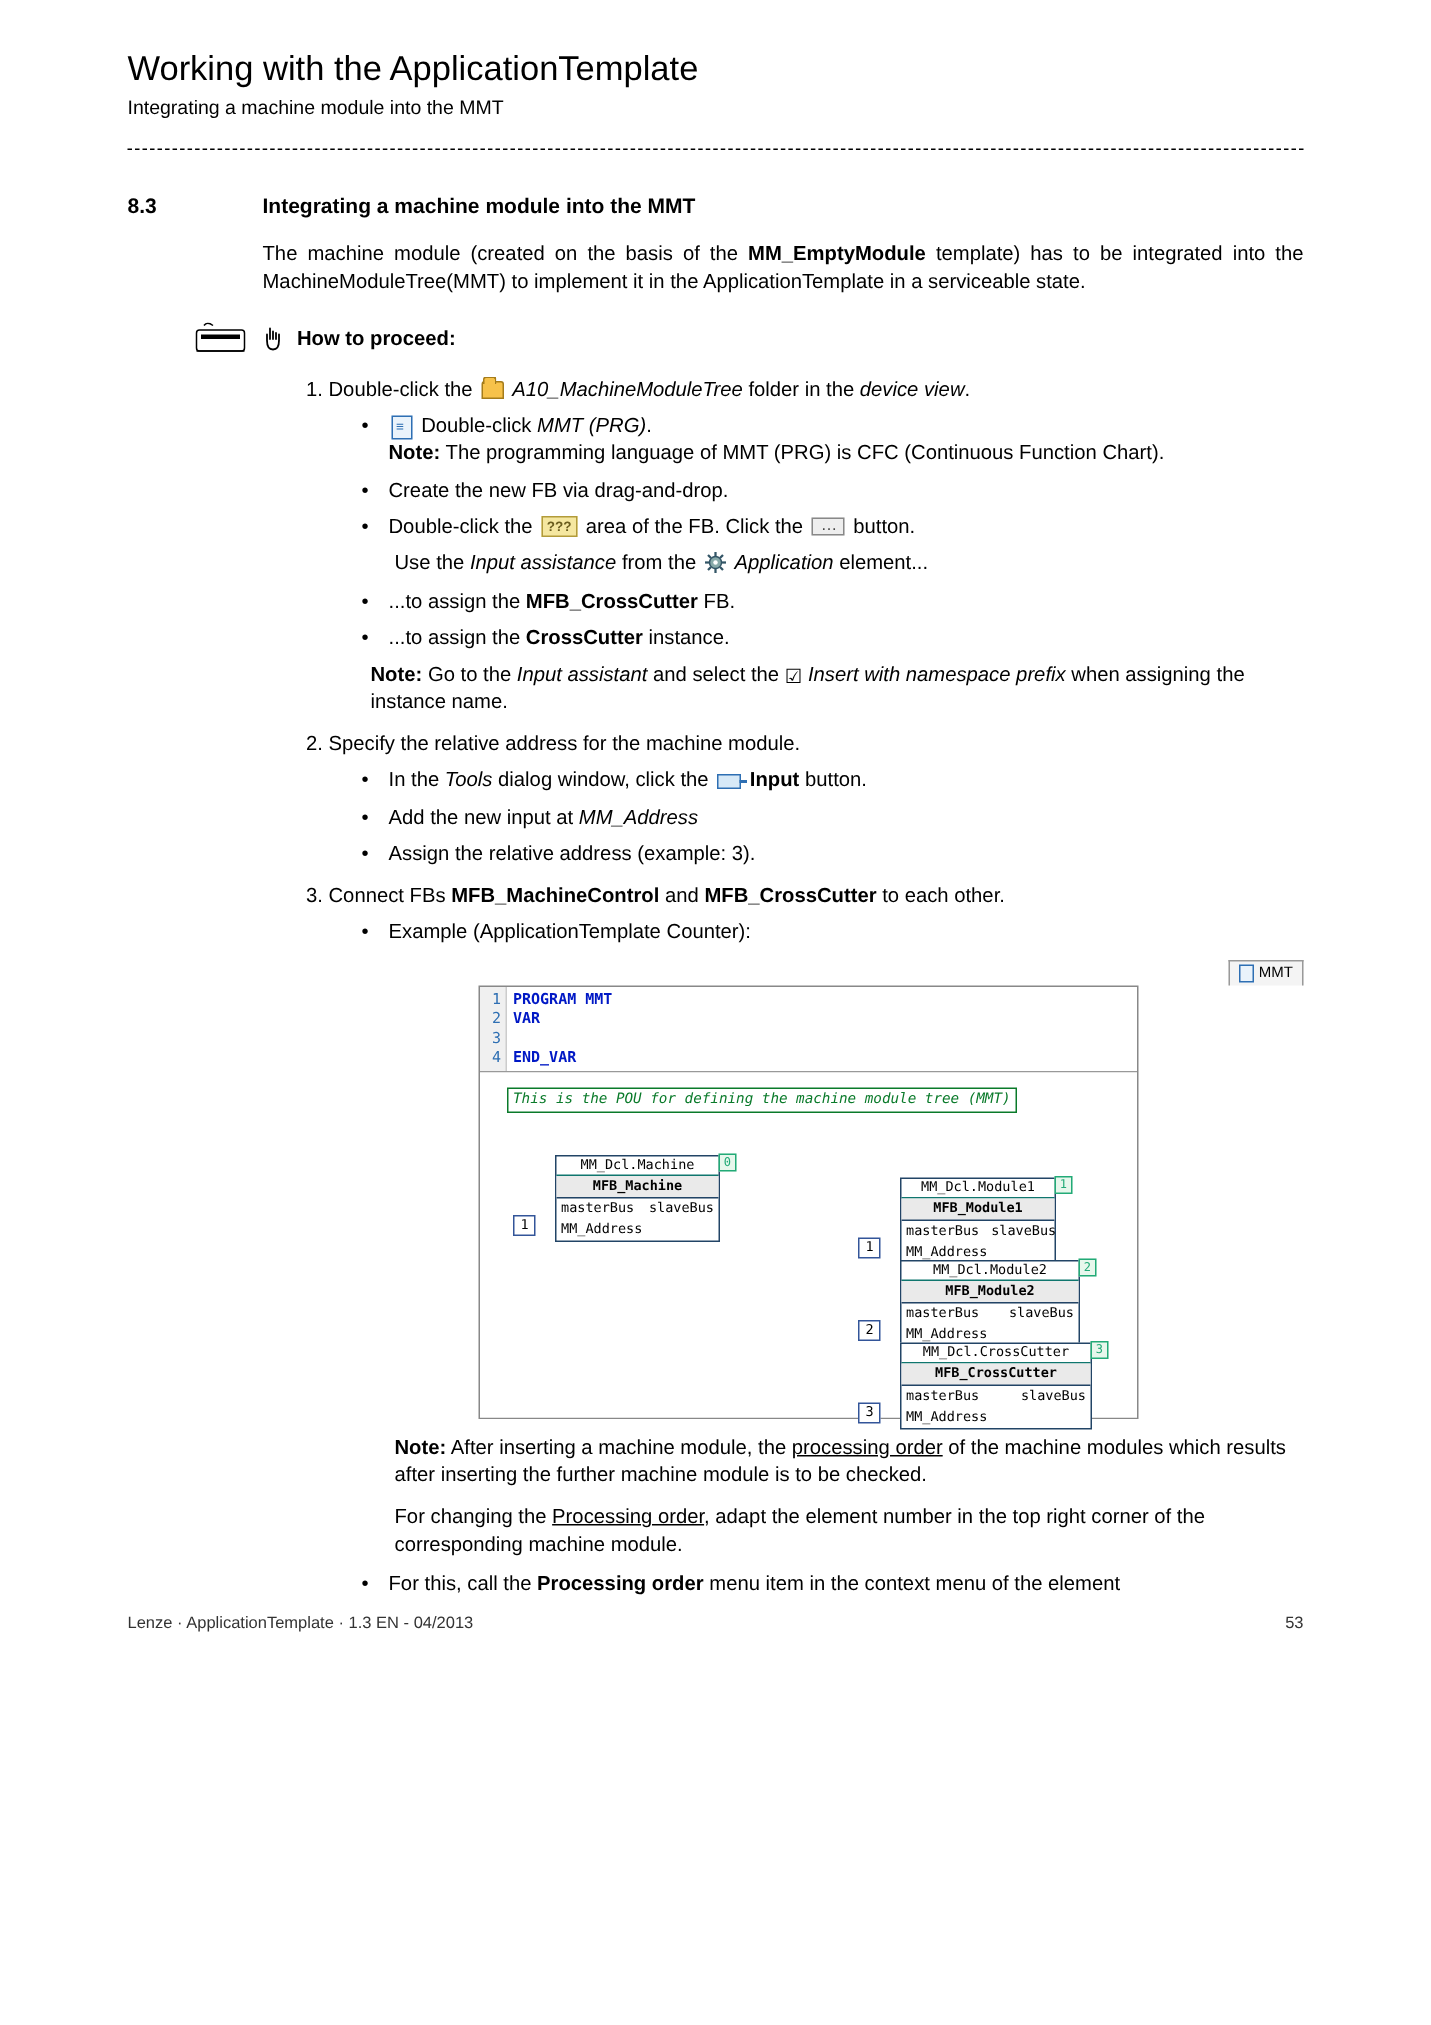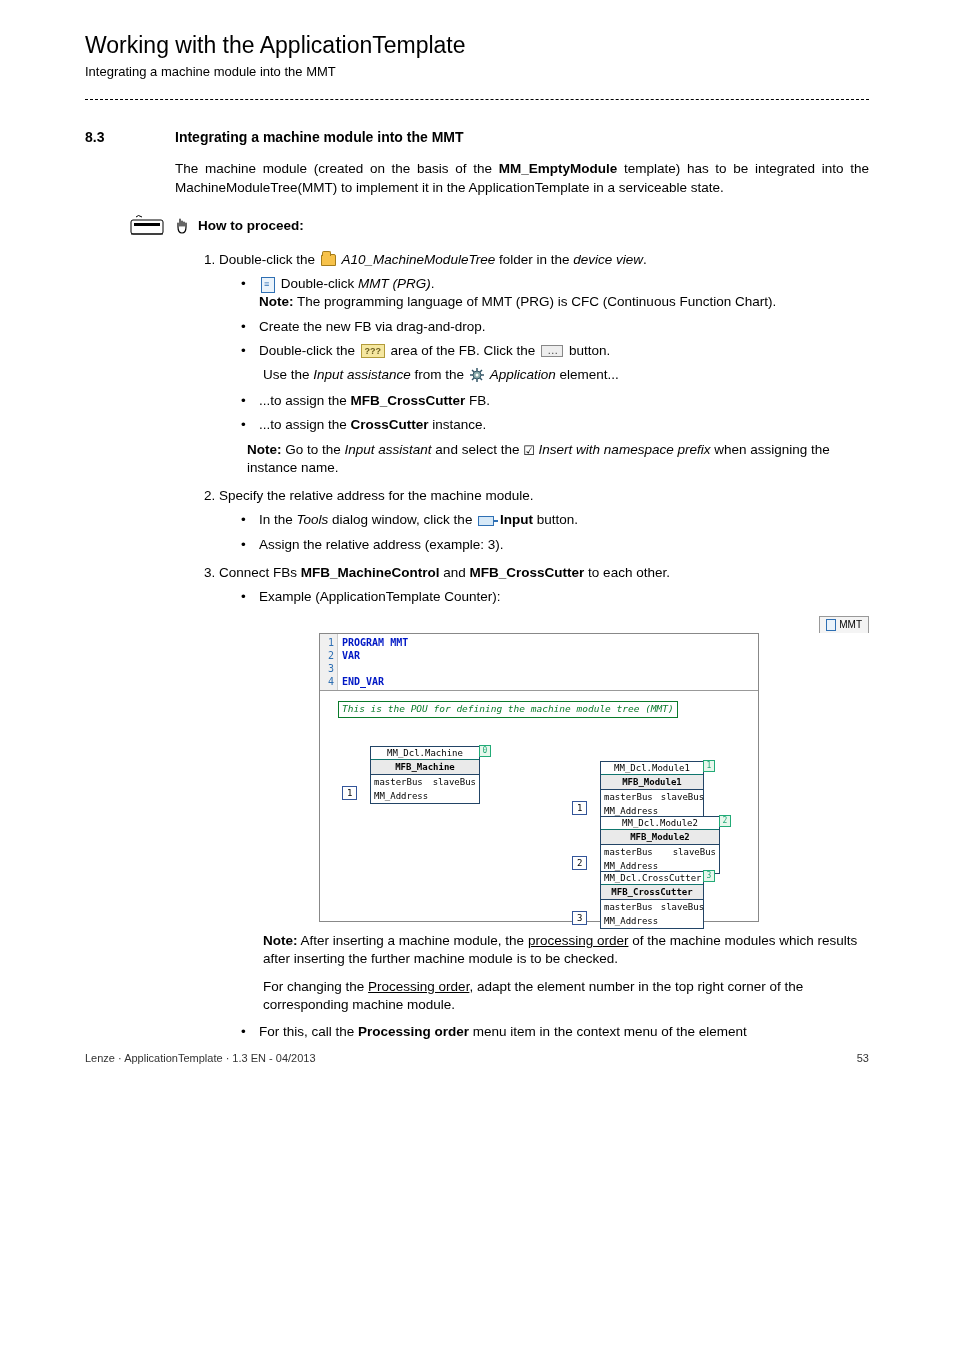--- a/index.html
+++ b/index.html
@@ -296,20 +296,23 @@
         <span class="bold">Note:</span><span> Go to the </span><span class="italic">Input assistant</span><span> and select the </span><span class="checkbox-glyph">☑</span> <span class="italic">Insert with namespace prefix</span><span> when assigning the instance name.</span>
       </div>
     </li>
 
     <li>
       <span>Specify the relative address for the machine module.</span>
       <ul class="bullet">
         <li>
           <span>In the </span><span class="italic">Tools</span><span> dialog window, click the </span><span class="inline-icon input-pin-icon"></span> <span class="bold">Input</span><span> button.</span>
         </li>
+        <li>
+          <span>Add the new input at </span><span class="italic">MM_Address</span>
+        </li>
         <li>Assign the relative address (example: 3).</li>
       </ul>
     </li>
 
     <li>
       <span>Connect FBs </span><span class="bold">MFB_MachineControl</span><span> and </span><span class="bold">MFB_CrossCutter</span><span> to each other.</span>
       <ul class="bullet">
         <li>Example (ApplicationTemplate Counter):</li>
       </ul>
 
@@ -381,21 +384,21 @@
                 </div>
               <div class="fb-row">
                   <span>MM_Address</span>
                   <span></span>
                 </div>
               <div class="fb-badge">2</div>
             </div>
             <div class="wire-num" style="left:252px; top:165px;">2</div>
 
             
-            <div class="fb-block" style="left:280px; top:180px; width:104px;">
+            <div class="fb-block" style="left:280px; top:180px; width:128px;">
               <div class="fb-inst">MM_Dcl.CrossCutter</div>
               <div class="fb-head">MFB_CrossCutter</div>
               <div class="fb-row">
                   <span>masterBus</span>
                   <span>slaveBus</span>
                 </div>
               <div class="fb-row">
                   <span>MM_Address</span>
                   <span></span>
                 </div>

